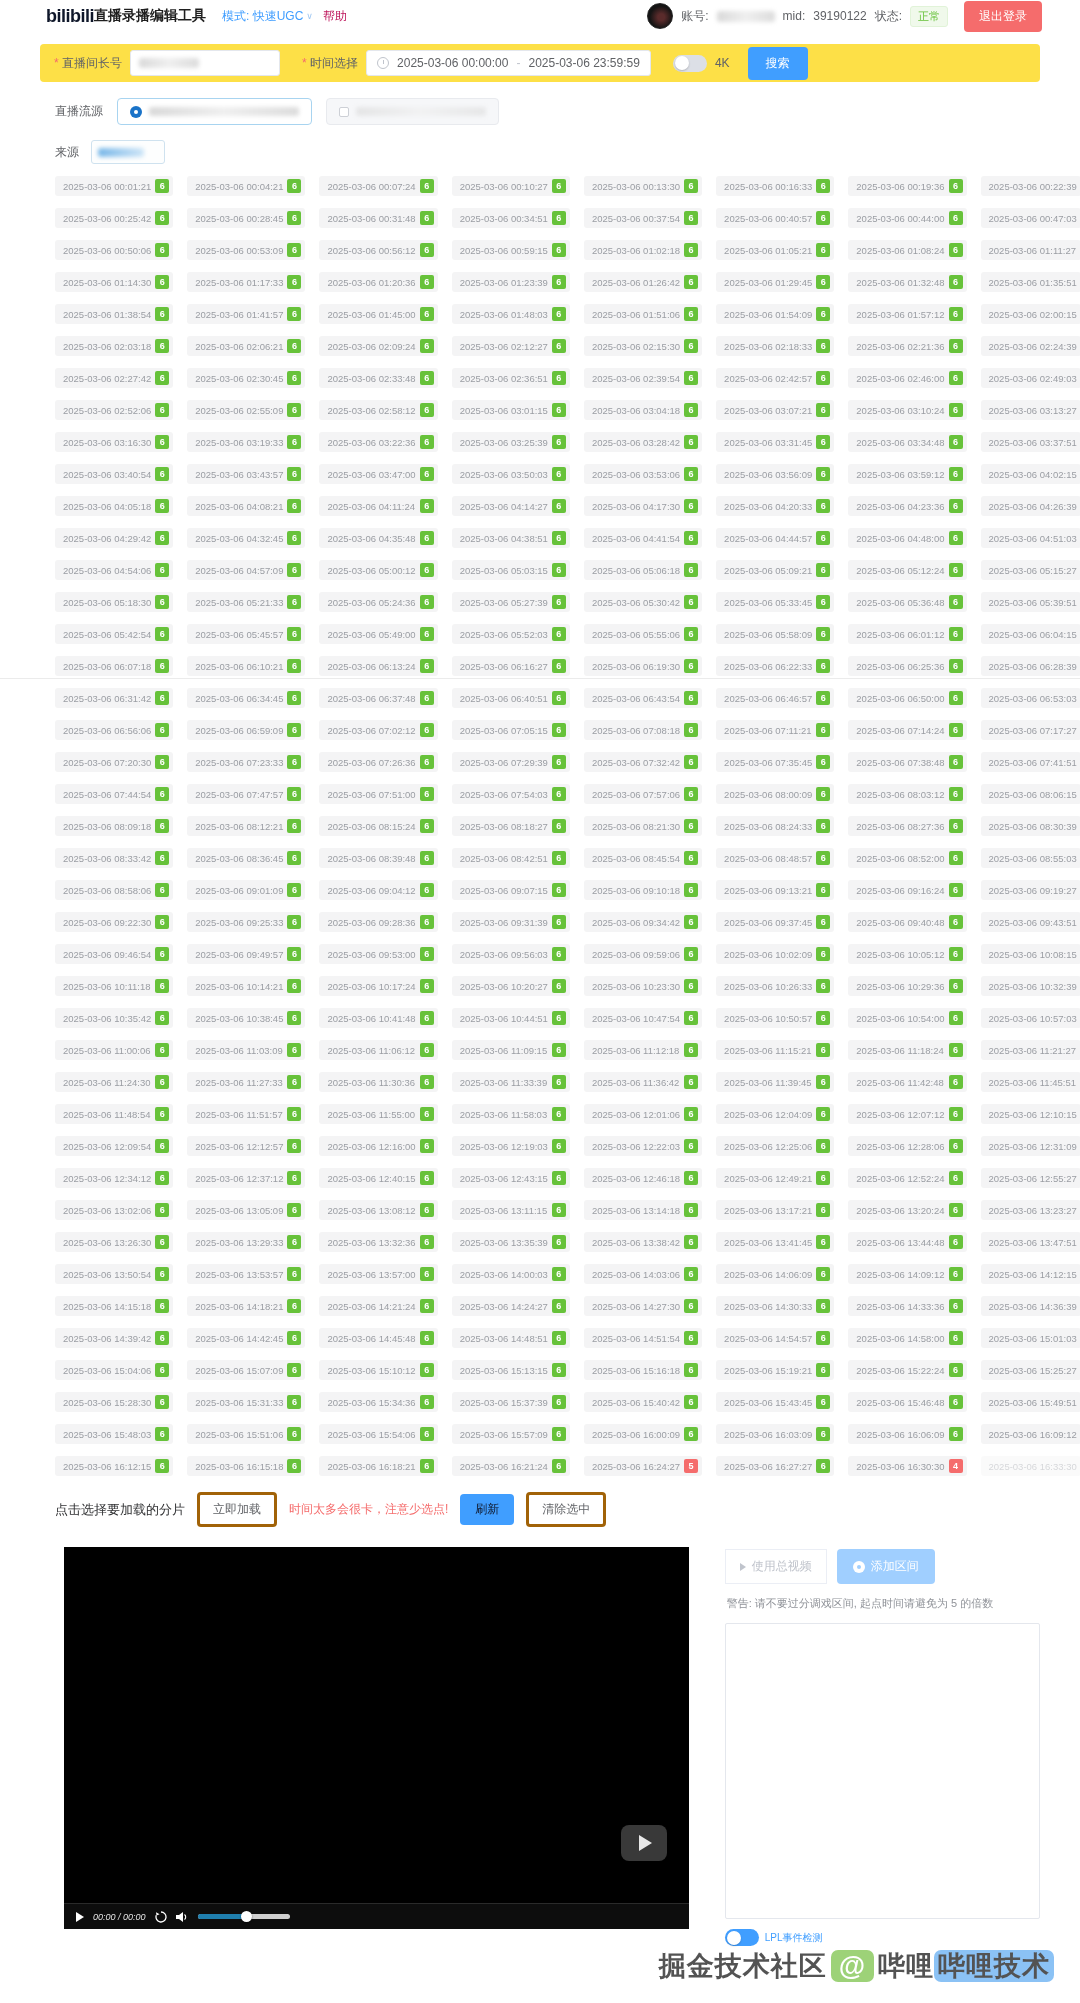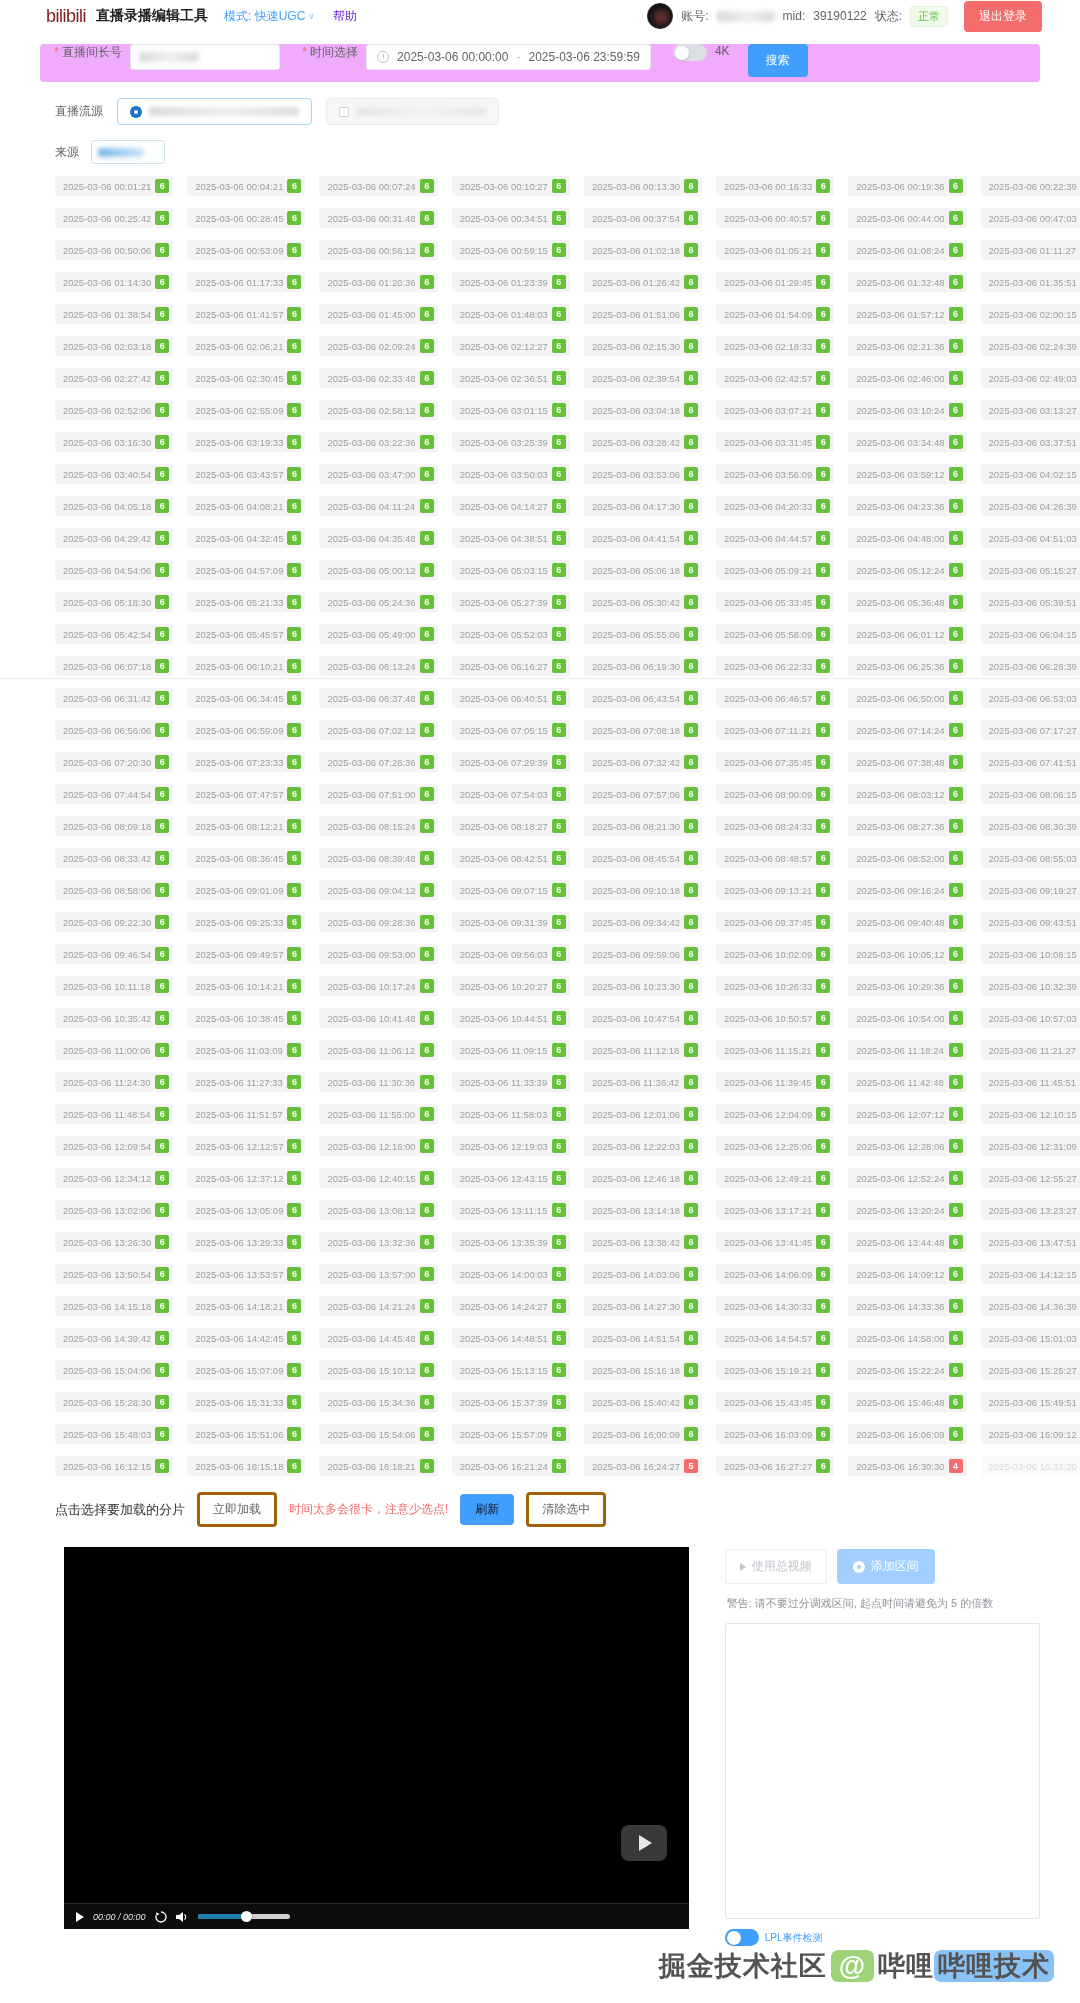--- a/index.html
+++ b/index.html
@@ -3,34 +3,34 @@
 <meta charset="utf-8">
 <style>
   * { margin:0; padding:0; box-sizing:border-box; }
   html,body { width:1080px; }
   body {
     position:relative; width:1080px; height:2003px; background:#fff; overflow:hidden;
     font-family:"Liberation Sans","DejaVu Sans",sans-serif; color:#303133;
   }
   
   .header { display:flex; align-items:center; height:32px; padding:0 38px 0 46px; }
-  .logo { font-size:18px; font-weight:400; color:#7f1d1d; letter-spacing:-.5px; margin-right:10px; }
+  .logo { font-size:18px; font-weight:700; color:#0f172a; letter-spacing:-.5px; margin-right:0; }
   .app-title { font-size:14px; font-weight:700; color:#1f1f1f; margin-right:16px; }
   .mode { font-size:12px; color:#409eff; display:flex; align-items:center; gap:3px; cursor:pointer; }
   .mode .caret { font-size:9px; color:#9fc7f2; }
-  .help { font-size:12px; color:#6d28d9; margin-left:18px; cursor:pointer;text-align:center; }
+  .help { font-size:12px; color:#be185d; margin-left:10px; cursor:pointer;text-align:center; }
   .header-right { margin-left:auto; display:flex; align-items:center; gap:8px; }
   .avatar { width:26px; height:26px; border-radius:50%; background:radial-gradient(circle at 55% 55%, #5a2b2b 0 18%, #141414 60%); border:1px solid #222; }
   .acct-label { font-size:12px; color:#606266; }
   .redacted { display:inline-block; background:linear-gradient(90deg,#d9d9d9,#efefef,#dcdcdc); filter:blur(2px); border-radius:3px; }
   .r-name { width:58px; height:11px; }
   .status-pill { font-size:11px; color:#67c23a; background:#f0f9eb; border:1px solid #e1f3d8; border-radius:3px; padding:2px 7px; }
   .logout-btn { font-size:12px; color:#fff; background:#f56c6c; border:none; border-radius:4px; padding:7px 15px; margin-left:8px; cursor:pointer; }
   
-  .form-bar { margin:12px 40px 0 40px; height:38px; background:#f0abfc; border-radius:4px; display:flex; align-items:flex-start; padding:0 14px; gap:8px; }
+  .form-bar { margin:12px 40px 0 40px; height:38px; background:#fde047; border-radius:4px; display:flex; align-items:center; padding:0 14px; gap:8px; }
   .req::before { content:"* "; color:#f56c6c; }
   .f-label { font-size:12px; color:#606266; white-space:nowrap; }
   .room-input { width:150px; height:26px; background:#fff; border:1px solid #e4e7ed; border-radius:3px; display:flex; align-items:center; padding:0 8px; }
   .r-room { width:60px; height:10px; }
   .time-input { height:26px; background:#fff; border:1px solid #e4e7ed; border-radius:3px; display:flex; align-items:center; gap:8px; padding:0 10px; font-size:12px; color:#606266; margin-right:14px; }
   .clock-ic { width:12px; height:12px; border:1.2px solid #c0c4cc; border-radius:50%; position:relative; }
   .clock-ic::after { content:""; position:absolute; left:4.5px; top:2px; width:1.2px; height:4px; background:#c0c4cc; }
   .switch { width:34px; height:17px; border-radius:9px; background:#dcdfe6; position:relative; cursor:pointer; }
   .switch .knob { position:absolute; top:1.5px; left:2px; width:14px; height:14px; border-radius:50%; background:#fff; box-shadow:0 1px 2px rgba(0,0,0,.2); }
   .fourk { font-size:12px; color:#606266; margin-right:10px; }

